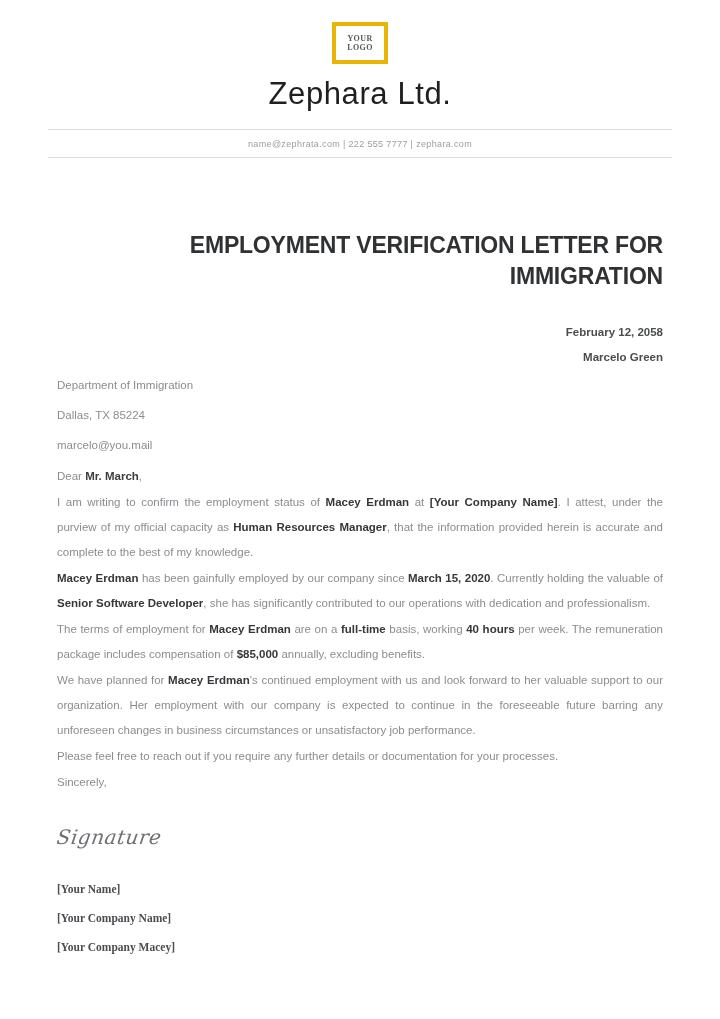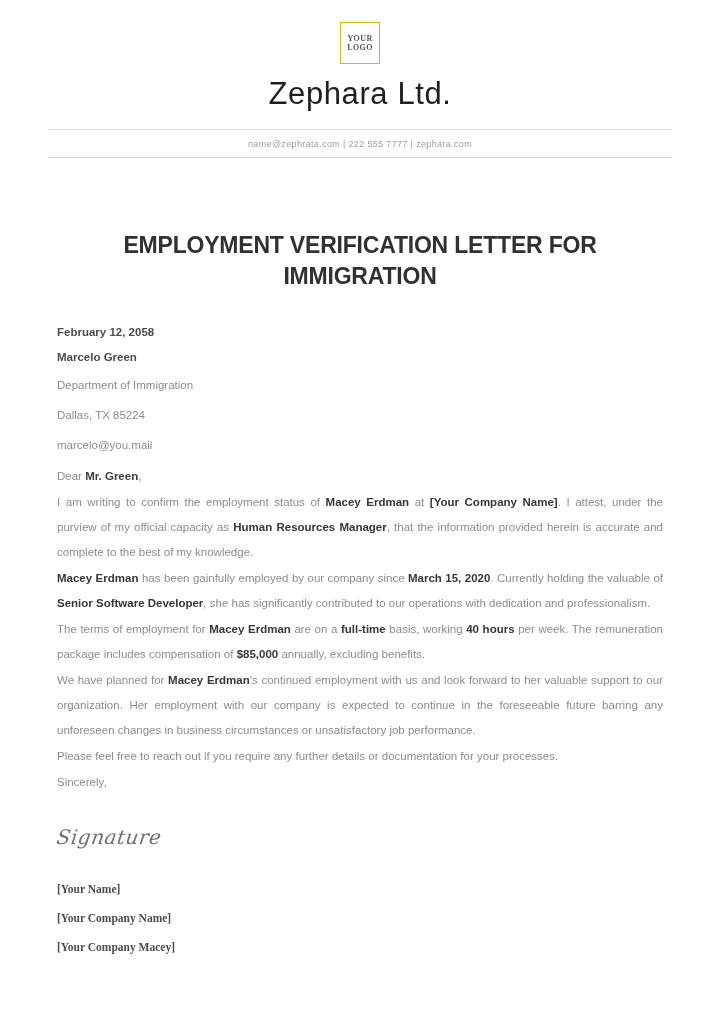--- a/index.html
+++ b/index.html
@@ -23,24 +23,24 @@
     position: relative;
     box-sizing: border-box;
   }
 
   
   .letterhead {
     padding-top: 22px;
     text-align: center;
   }
   .logo-box {
-    width: 40px;
+    width: 56px;
     height: 42px;
     margin: 0 auto;
-    border: 1px solid #eab308;
+    border: 4px solid #eab308;
     box-sizing: border-box;
     display: flex;
     flex-direction: column;
     align-items: center;
     justify-content: center;
     line-height: 1.15;
   }
   .logo-box span {
     font-family: "Liberation Serif", serif;
     font-size: 8px;
@@ -75,35 +75,36 @@
 
   
   .doc-body {
     padding: 0 57px;
   }
   .letter-title {
     font-size: 23px;
     line-height: 31px;
     font-weight: 700;
     color: #2f3133;
-    text-align: center;
+    text-align: right;
     margin: 72px 0 0 0;
     letter-spacing: -0.2px;
   }
 
   .meta-block { margin-top: 28px; }
   .meta-line {
     font-size: 11.5px;
     line-height: 30px;
     color: #8a8d90;
   }
   .meta-line.strong {
     font-weight: 700;
     color: #4a4d50;
     line-height: 25px;
+    text-align: right;
   }
 
   .salutation {
     font-size: 11.5px;
     line-height: 27px;
     color: #8a8d90;
     margin-top: 3px;
   }
   .salutation b { color: #3b3e41; font-weight: 700; }
 
@@ -165,21 +166,21 @@
     <h2 class="letter-title">EMPLOYMENT VERIFICATION LETTER FOR IMMIGRATION</h2>
 
     <div class="meta-block">
       <div class="meta-line strong">February 12, 2058</div>
       <div class="meta-line strong">Marcelo Green</div>
       <div class="meta-line">Department of Immigration</div>
       <div class="meta-line">Dallas, TX 85224</div>
       <div class="meta-line">marcelo@you.mail</div>
     </div>
 
-    <div class="salutation"><span>Dear </span><b>Mr. Green</b><span>,</span></div>
+    <div class="salutation"><span>Dear </span><b>Mr. March</b><span>,</span></div>
 
     <p class="para"><span>I am writing to confirm the employment status of </span><b>Macey Erdman</b><span> at </span><b>[Your Company Name]</b><span>. I attest, under the purview of my official capacity as </span><b>Human Resources Manager</b><span>, that the information provided herein is accurate and complete to the best of my knowledge.</span></p>
 
     <p class="para"><b>Macey Erdman</b><span> has been gainfully employed by our company since </span><b>March 15, 2020</b><span>. Currently holding the valuable of </span><b>Senior Software Developer</b><span>, she has significantly contributed to our operations with dedication and professionalism.</span></p>
 
     <p class="para"><span>The terms of employment for </span><b>Macey Erdman</b><span> are on a </span><b>full-time</b><span> basis, working </span><b>40 hours</b><span> per week. The remuneration package includes compensation of </span><b>$85,000</b><span> annually, excluding benefits.</span></p>
 
     <p class="para"><span>We have planned for </span><b>Macey Erdman</b><span>'s continued employment with us and look forward to her valuable support to our organization. Her employment with our company is expected to continue in the foreseeable future barring any unforeseen changes in business circumstances or unsatisfactory job performance.</span></p>
 
     <p class="para"><span>Please feel free to reach out if you require any further details or documentation for your processes.</span></p>

